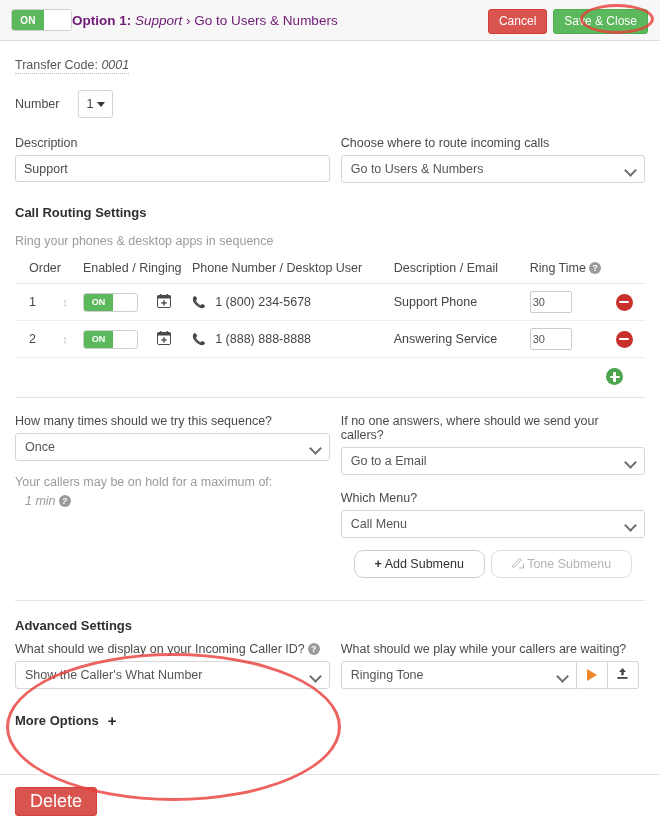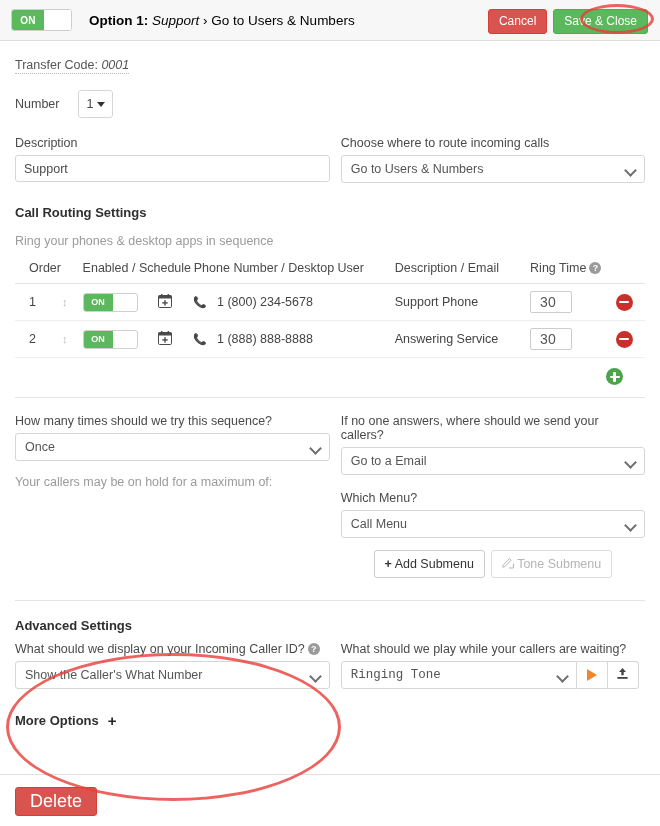--- a/index.html
+++ b/index.html
@@ -45,23 +45,22 @@
     color: #ffffff;
     font-size: 10px;
     font-weight: bold;
     display: flex;
     align-items: center;
     justify-content: center;
     letter-spacing: .3px;
   }
   .toggle .knob { flex: 1; background: #ffffff; }
   .header-title {
-    margin-left: 17px;
     font-size: 13.5px;
-    color: #000000;
+    color: #701a75;
     white-space: nowrap;
   }
   .header-title b { font-weight: bold; }
   .header-title i { font-style: italic; }
   .header-actions {
     position: absolute;
     right: 12px; top: 9px;
     display: flex;
     gap: 6px;
   }
@@ -262,23 +261,23 @@
   }
   .mini-toggle .knob { flex: 1; }
 
   .cal-icon { cursor: pointer; display: inline-block; vertical-align: middle; }
   .ph-icon { color: #555; margin-right: 6px; font-size: 11px; }
   .tiny-inp {
     width: 42px; height: 22px;
     border: 1px solid #cccccc;
     border-radius: 2px;
     font-family: "Liberation Sans", sans-serif;
-    font-size: 14px;
+    font-size: 11px;
     color: #555;
-    padding: 0 9px;
+    padding: 0 2px;
     outline: none;
   }
   .circ {
     display: inline-block;
     width: 17px; height: 17px;
     border-radius: 50%;
     position: relative;
     cursor: pointer;
     vertical-align: middle;
   }
@@ -325,32 +324,31 @@
     margin-left: 3px;
     cursor: pointer;
   }
 
   .sub-btns { display: flex; gap: 6px; justify-content: center; margin-top: 12px; }
   .btn-light {
     background: #ffffff;
     border: 1px solid #cccccc;
     color: #333;
     font-size: 12.5px;
-    padding: 6px 10px;
-    border-radius: 3px;
+    padding: 6px 20px;
+    border-radius: 9px;
     cursor: pointer;
     white-space: nowrap;
   }
   .btn-light.disabled { color: #b5b5b5; border-color: #dddddd; cursor: default; }
 
   .play-grp { display: flex; }
   .play-grp .sel {
     border-radius: 3px 0 0 3px;
     width: 236px;
-    font-family: Liberation Mono, monospace;
   }
   .icon-btn {
     width: 31px; height: 28px;
     border: 1px solid #d6d6d6;
     border-left: none;
     background: #fff;
     display: flex;
     align-items: center;
     justify-content: center;
     cursor: pointer;
@@ -442,21 +440,21 @@
       <h3 class="sec">Call Routing Settings</h3>
       <div class="lbl muted" style="margin-top:14px;">Ring your phones &amp; desktop apps in sequence</div>
     </div>
 
     <div style="padding:8px 15px 0 15px;">
       <table class="ring">
         <thead>
           <tr>
             <th class="c-order">Order</th>
             <th class="c-drag"></th>
-            <th class="c-en" colspan="2">Enabled / Schedule</th>
+            <th class="c-en" colspan="2">Enabled / Ringing</th>
             <th class="c-phone">Phone Number / Desktop User</th>
             <th class="c-desc">Description / Email</th>
             <th class="c-ring">
               <span>Ring Time</span><span class="help">?</span>
             </th>
             <th class="c-del"></th>
           </tr>
         </thead>
         <tbody>
           <tr>
@@ -531,20 +529,23 @@
     <hr class="hr">
 
     <div class="pad row2" style="padding-top:16px;">
       <div class="col">
         <span class="lbl">How many times should we try this sequence?</span>
         <div class="sel">
           <span>Once</span>
           <span class="chev"></span>
         </div>
         <div class="lbl muted" style="margin-top:14px;">Your callers may be on hold for a maximum of:</div>
+        <div class="muted" style="font-style:italic; font-size:12.5px; padding-left:10px; margin-top:3px;">
+          <span>1 min</span><span class="help">?</span>
+        </div>
       </div>
       <div class="col right">
         <span class="lbl">If no one answers, where should we send your callers?</span>
         <div class="sel">
           <span>Go to a Email</span>
           <span class="chev"></span>
         </div>
         <div class="lbl" style="margin-top:16px;">Which Menu?</div>
         <div class="sel">
           <span>Call Menu</span>

